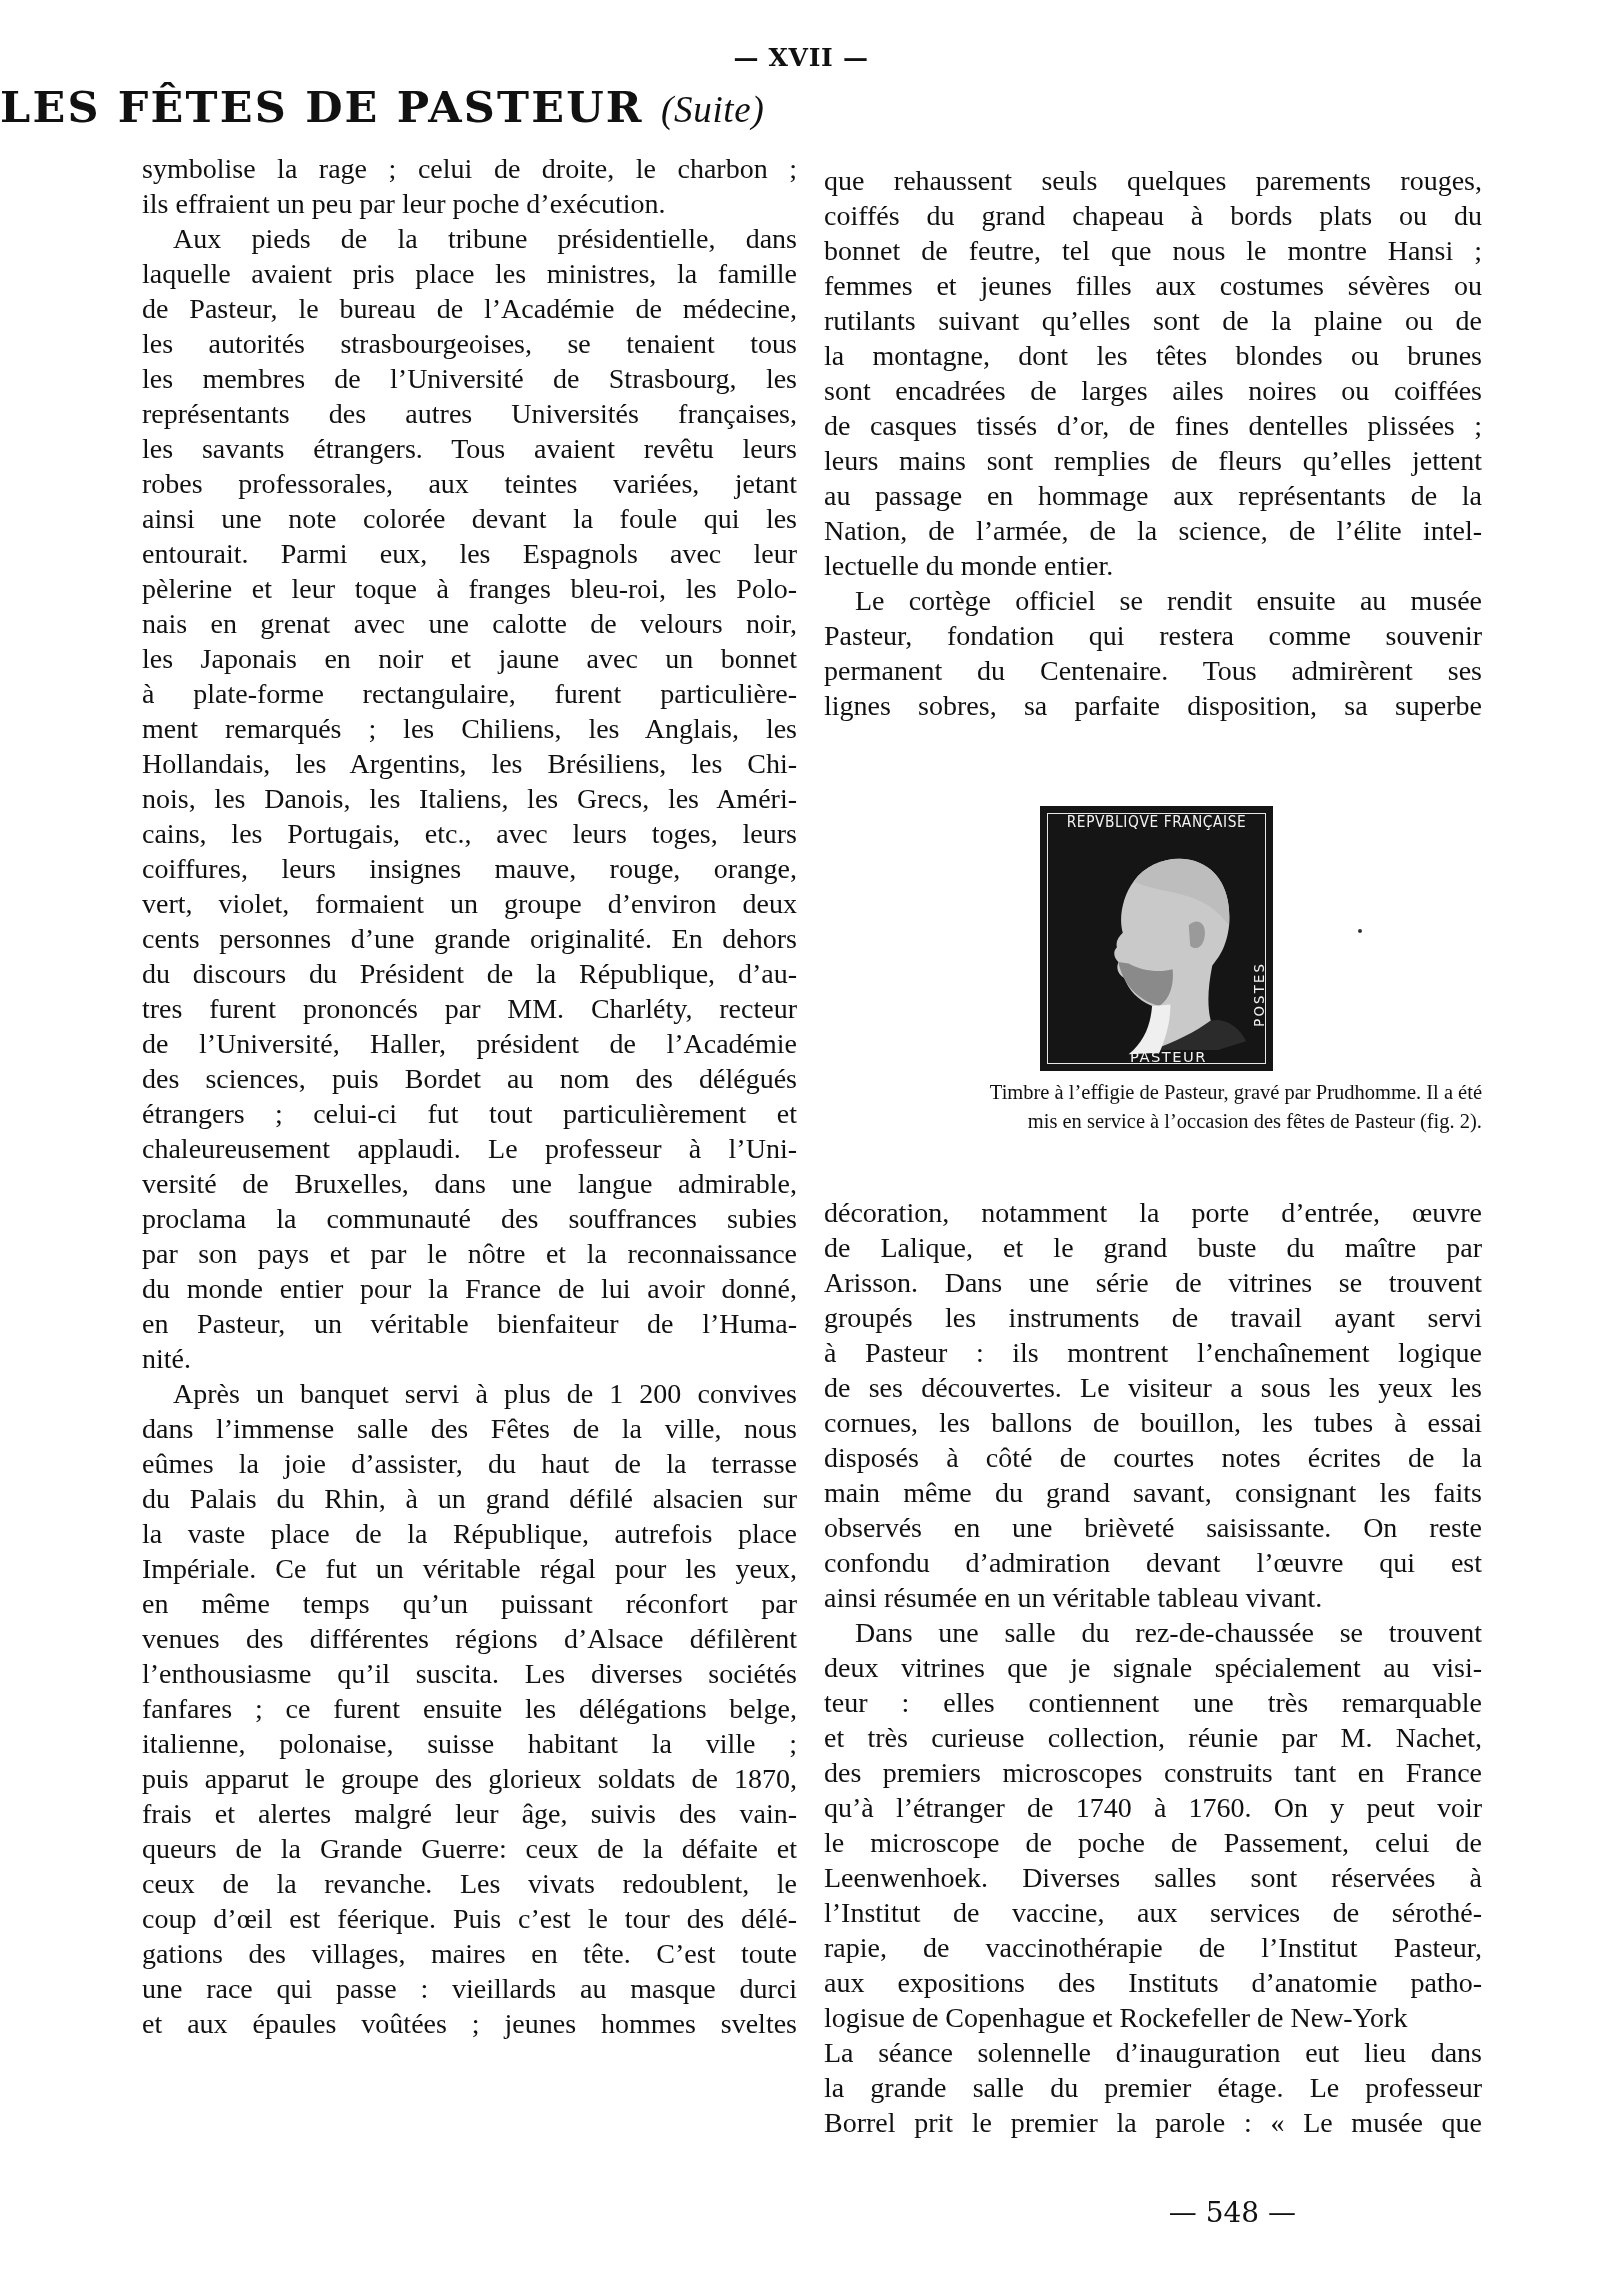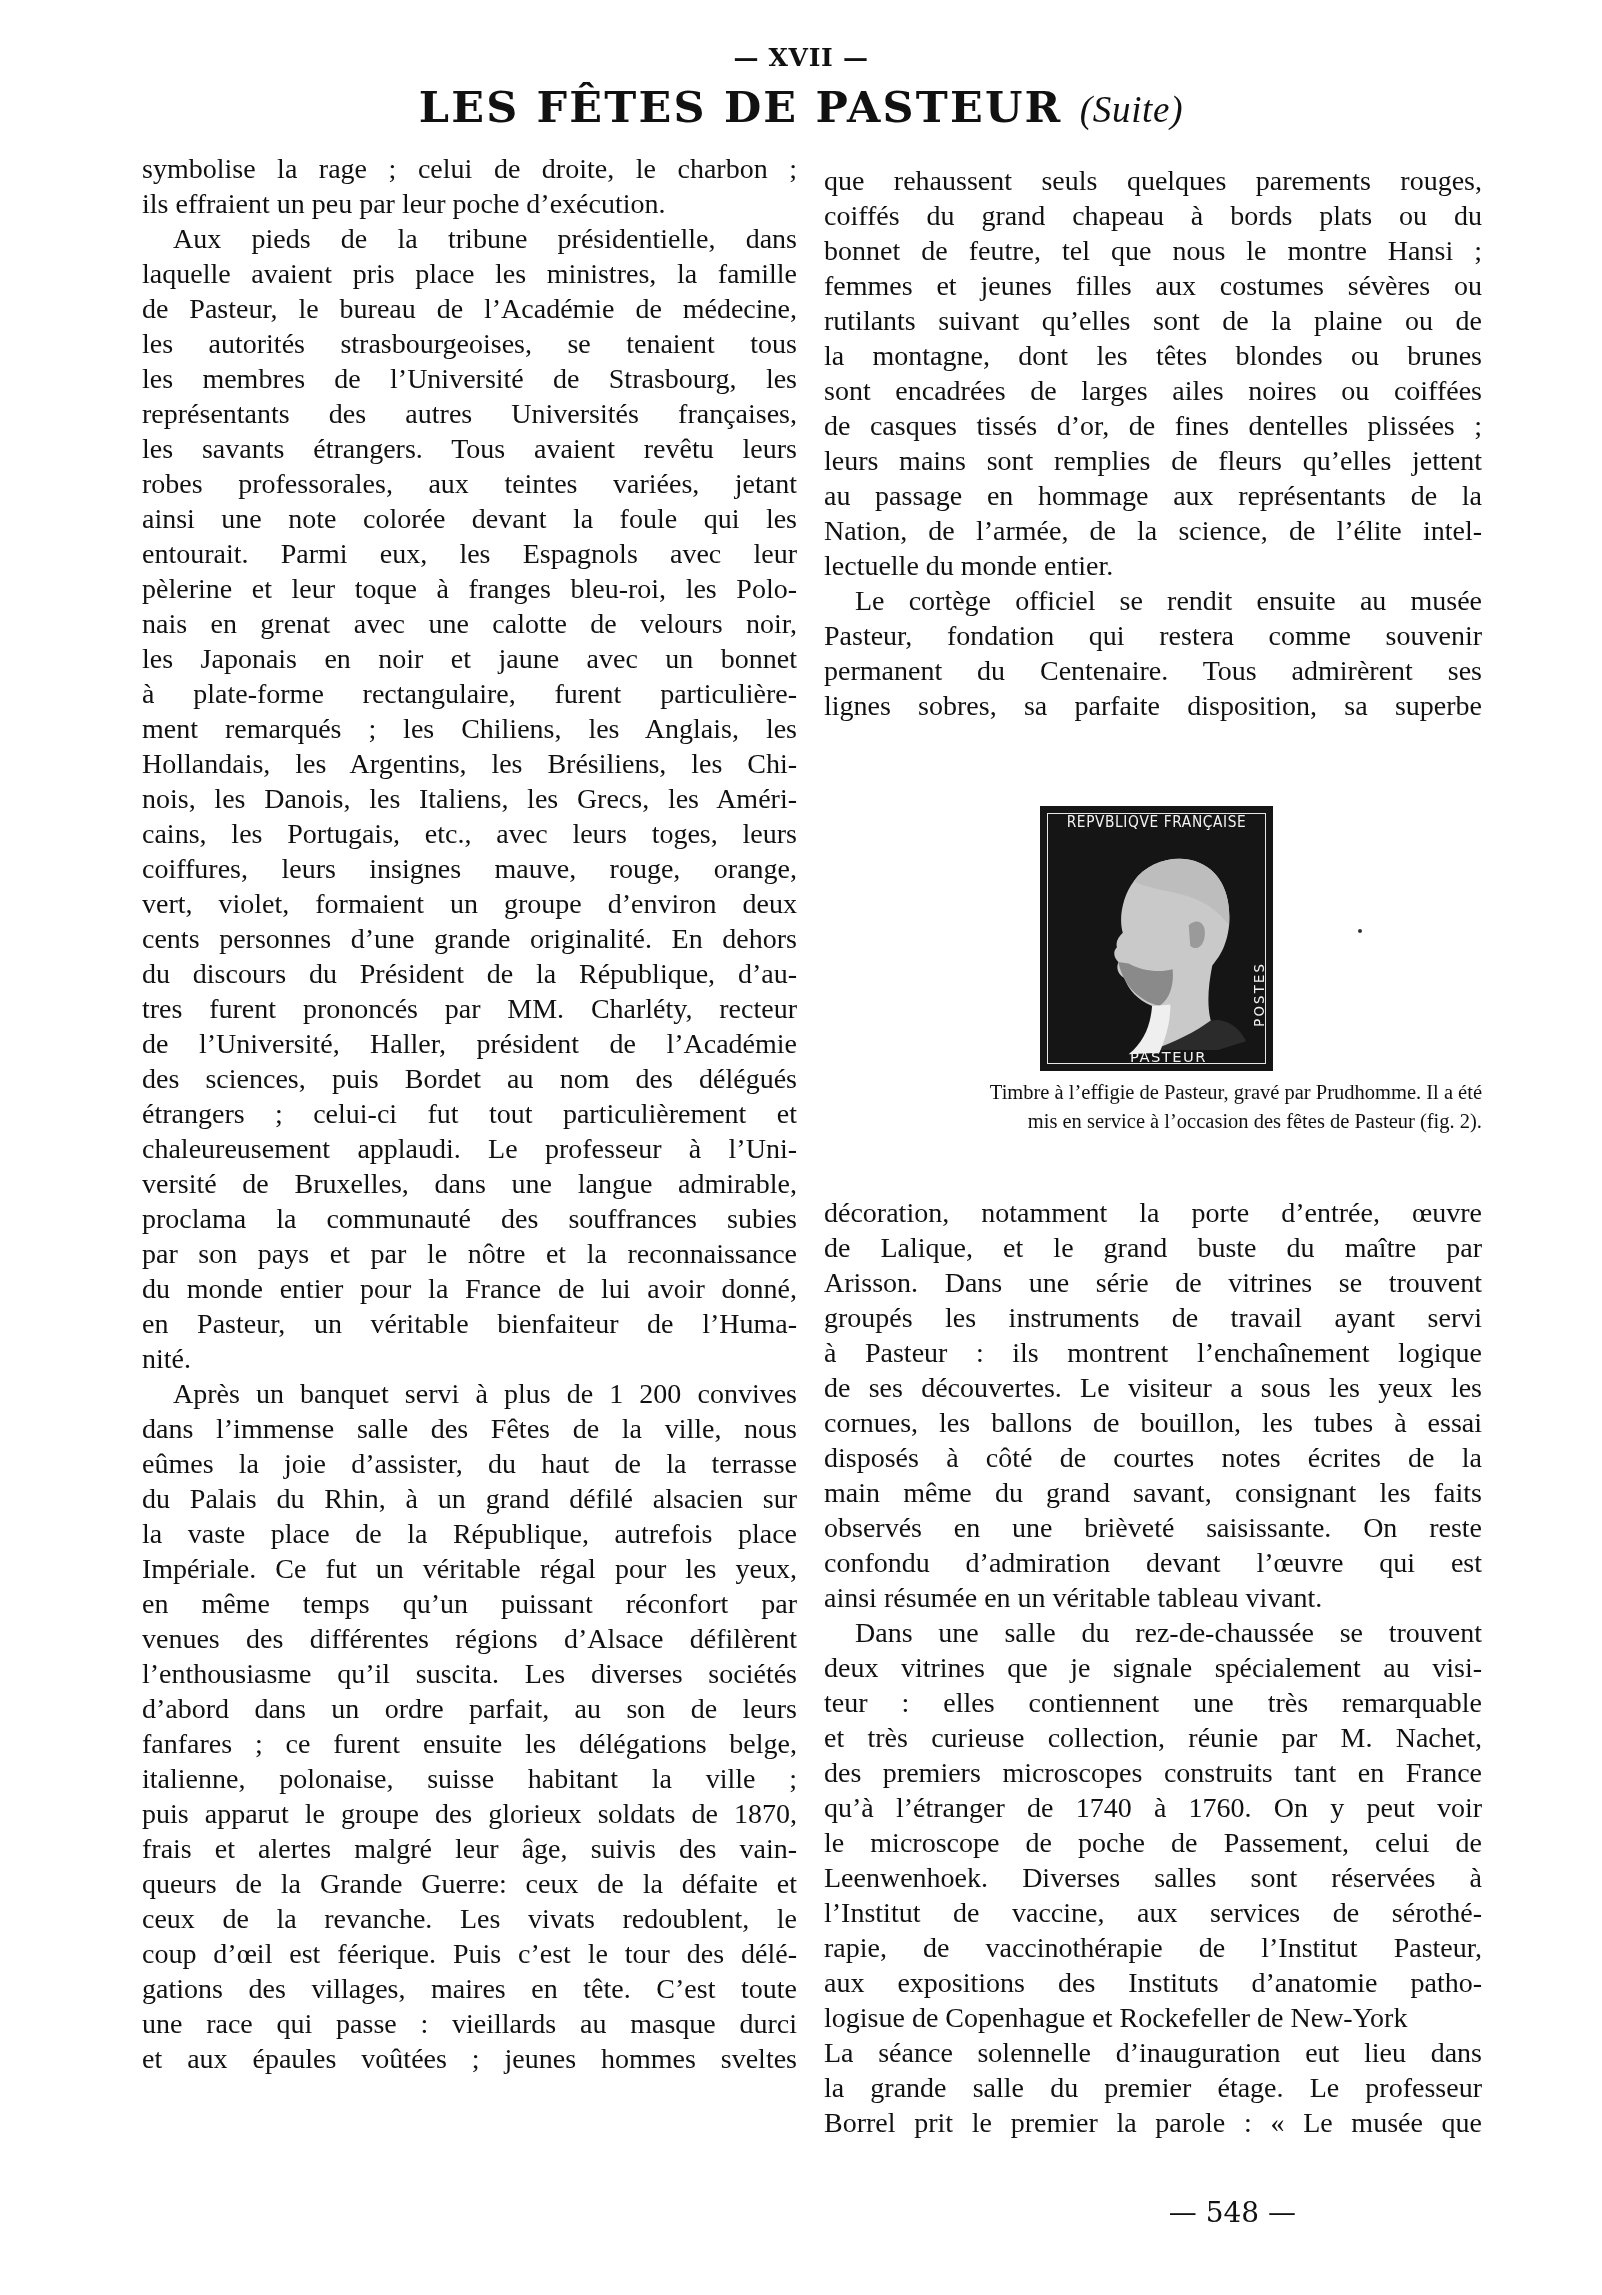--- a/index.html
+++ b/index.html
@@ -1,20 +1,20 @@
 <!DOCTYPE html>
 <html style="font-size:11.7px"><head>
 <meta charset="utf-8">
 <style>
   html, body { margin: 0; padding: 0; background: #ffffff; }
   body { width: 1602px; height: 2295px; position: relative; overflow: hidden;
          font-family: "Liberation Serif", "DejaVu Serif", serif; color: #111; }
   .folio { position: absolute; left: 0; width: 1602px; top: 43px; text-align: center;
            font-family: "DejaVu Serif", serif; font-weight: bold; font-size: 25px; letter-spacing: 0.7px; }
-  .title { position: absolute; left: 0; width: 1602px; top: 82px; text-align: center;
+  .title { position: absolute; left: 0; width: 1602px; top: 82px; 
            font-family: "DejaVu Serif", serif; font-weight: bold; font-size: 43px; letter-spacing: 2.2px; }
   .title .suite { font-family: "Liberation Serif", serif; font-style: italic; font-weight: normal; font-size: 37px; letter-spacing: 0.7px; }
   .col { position: absolute; font-size: 28px; line-height: 35px; text-align: justify; }
   .col .line { display: block; white-space: nowrap; text-align-last: justify; height: 35px; overflow: visible; }
   .col .line.last { text-align-last: left; }
   .col .line.indent { padding-left: 31px; }
   #col-left { left: 142px; top: 151px; width: 655px; }
   #col-right-top { left: 824px; top: 151px; width: 658px; margin-top: 12px; }
   #col-right-bottom { left: 824px; top: 1195px; width: 658px; }
   .stamp { position: absolute; left: 1040px; top: 786px; width: 233px; height: 265px; background: #151515;
@@ -78,21 +78,20 @@
     <span class="line last">nité.</span>
     <span class="line indent">Après un banquet servi à plus de 1 200 convives</span>
     <span class="line">dans l’immense salle des Fêtes de la ville, nous</span>
     <span class="line">eûmes la joie d’assister, du haut de la terrasse</span>
     <span class="line">du Palais du Rhin, à un grand défilé alsacien sur</span>
     <span class="line">la vaste place de la République, autrefois place</span>
     <span class="line">Impériale. Ce fut un véritable régal pour les yeux,</span>
     <span class="line">en même temps qu’un puissant réconfort par</span>
     <span class="line">venues des différentes régions d’Alsace défilèrent</span>
     <span class="line">l’enthousiasme qu’il suscita. Les diverses sociétés</span>
-    <span class="line">d’abord dans un ordre parfait, au son de leurs</span>
     <span class="line">fanfares ; ce furent ensuite les délégations belge,</span>
     <span class="line">italienne, polonaise, suisse habitant la ville ;</span>
     <span class="line">puis apparut le groupe des glorieux soldats de 1870,</span>
     <span class="line">frais et alertes malgré leur âge, suivis des vain-</span>
     <span class="line">queurs de la Grande Guerre: ceux de la défaite et</span>
     <span class="line">ceux de la revanche. Les vivats redoublent, le</span>
     <span class="line">coup d’œil est féerique. Puis c’est le tour des délé-</span>
     <span class="line">gations des villages, maires en tête. C’est toute</span>
     <span class="line">une race qui passe : vieillards au masque durci</span>
     <span class="line">et aux épaules voûtées ; jeunes hommes sveltes</span>

